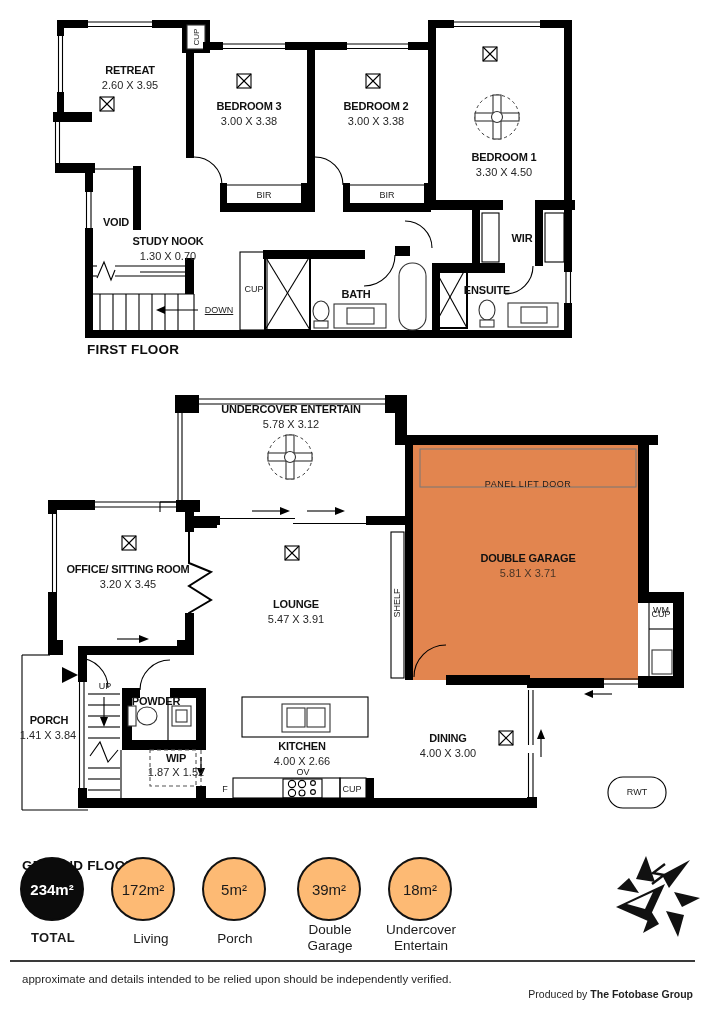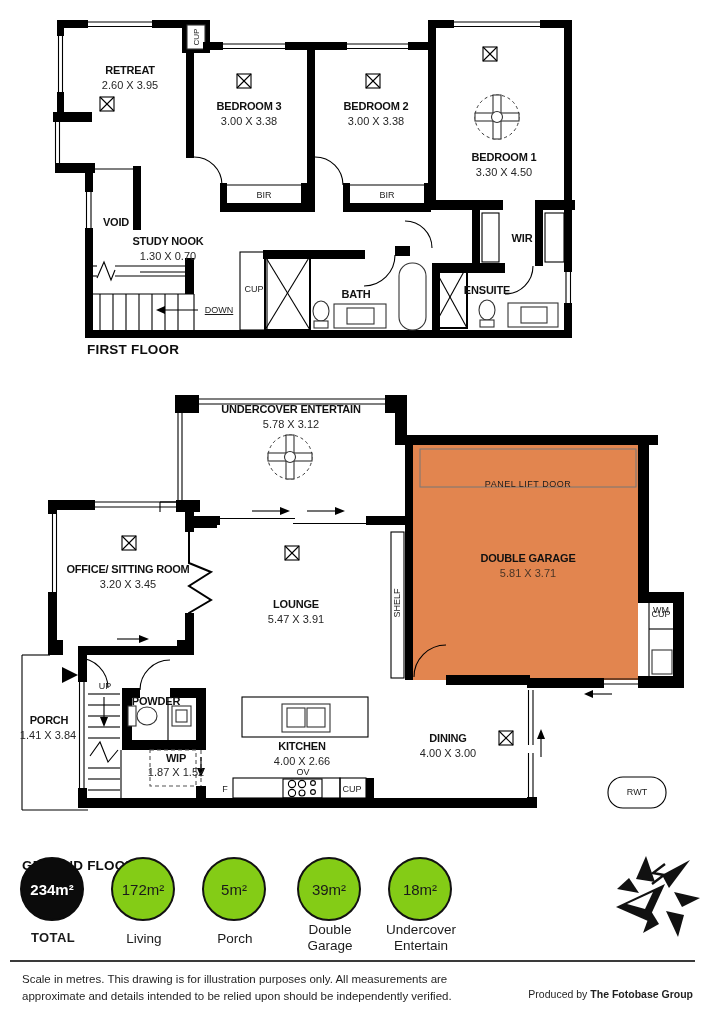--- a/index.html
+++ b/index.html
@@ -8,21 +8,21 @@
   .lbl{position:absolute;transform:translate(-50%,-50%);font-weight:bold;font-size:11px;
        letter-spacing:-0.2px;color:#111;white-space:nowrap;font-stretch:condensed;}
   .dim{position:absolute;transform:translate(-50%,-50%);font-weight:400;font-size:11px;
        color:#262626;white-space:nowrap;}
   .sm{font-size:9px;font-weight:400;letter-spacing:0;color:#1c1c1c;}
   .vert{transform:translate(-50%,-50%) rotate(-90deg);}
   .floor-title{position:absolute;transform:none;font-weight:bold;font-size:13.5px;
        letter-spacing:0.2px;color:#0d0d0d;font-stretch:condensed;white-space:nowrap;}
   .circle{position:absolute;width:64px;height:64px;border-radius:50%;border:2px solid #121212;
        display:flex;align-items:center;justify-content:center;font-size:15px;color:#1a1a1a;
-       background:#84cc16;box-sizing:border-box;}
+       background:#fdba74;box-sizing:border-box;}
   .circle.filled{background:#0b0b0b;color:#fff;border-color:#0b0b0b;font-weight:bold;text-align:right;}
   .circle-label{position:absolute;text-align:center;font-size:13.5px;color:#1a1a1a;line-height:1.15;}
   .circle-label.bold{font-weight:bold;letter-spacing:0.4px;font-size:13px;}
   .footer-rule{position:absolute;left:10px;top:960px;width:685px;height:2px;background:#3a3a3a;}
   .disclaimer{position:absolute;left:22px;top:971px;font-size:11.5px;color:#1f1f1f;line-height:1.5;}
   .produced{position:absolute;right:12px;top:988px;font-size:10.5px;color:#1f1f1f;white-space:nowrap;}
   .produced b{margin-left:3px;}
 </style>
 </head>
 <body>
@@ -423,27 +423,26 @@
 <div class="lbl sm" style="left:661px;top:610px;">WM</div>
 <div class="lbl sm" style="left:637px;top:792px;">RWT</div>
 <div class="floor-title" style="left:22px;top:817px;margin-top:41px;">GROUND FLOOR</div>
 
 <div class="circle filled" style="left:20px;top:857px;">234m²</div>
 <div class="circle" style="left:111px;top:857px;">172m²</div>
 <div class="circle" style="left:202px;top:857px;">5m²</div>
 <div class="circle" style="left:297px;top:857px;">39m²</div>
 <div class="circle" style="left:388px;top:857px;">18m²</div>
 <div class="circle-label bold" style="left:3px;top:931px;width:100px;">TOTAL</div>
-<div class="circle-label" style="left:94px;top:931px;width:100px;">Living</div>
+<div class="circle-label" style="left:101px;top:931px;width:100px;">Living</div>
 <div class="circle-label" style="left:185px;top:931px;width:100px;">Porch</div>
 <div class="circle-label" style="left:295px;top:922px;width:70px;">Double Garage</div>
 <div class="circle-label" style="left:375px;top:922px;width:92px;">Undercover Entertain</div>
 
 <div class="footer-rule"></div>
 <div class="disclaimer">
-  <div>Scale in metres. This drawing is for illustration purposes only. All measurements are</div>
   <div>approximate and details intended to be relied upon should be independently verified.</div>
 </div>
 <div class="produced">
   <span>Produced by</span><b>The Fotobase Group</b>
 </div>
 
 </div>
 
 </body></html>

